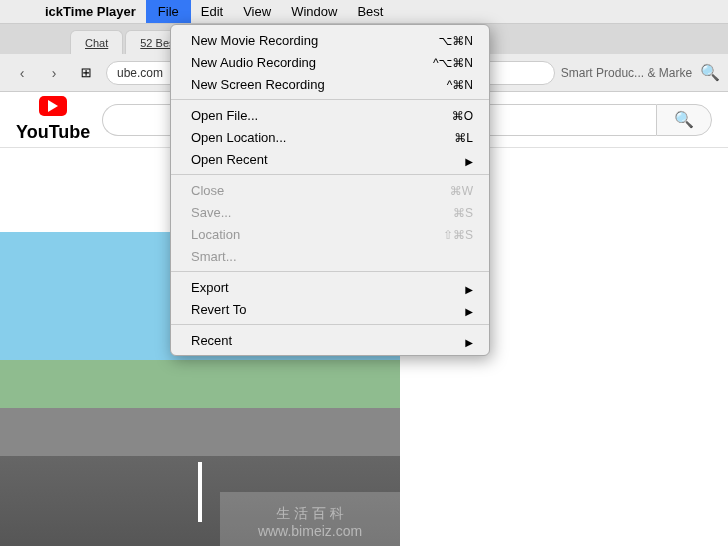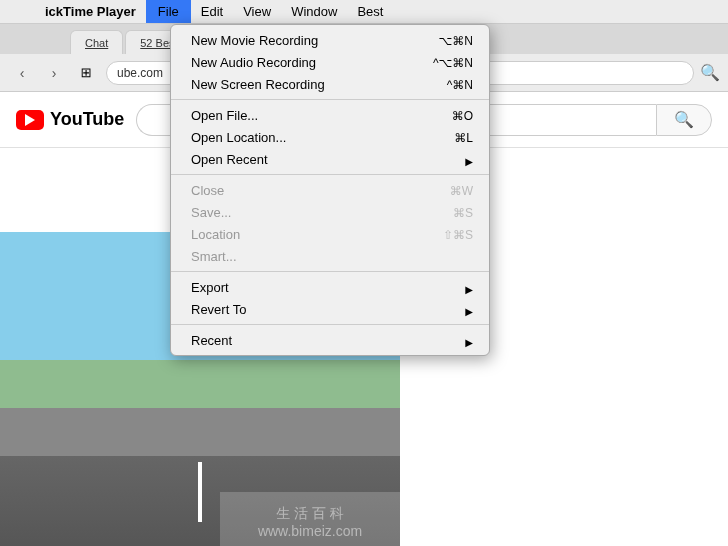--- a/index.html
+++ b/index.html
@@ -108,20 +108,21 @@
       border-bottom: 1px solid #e0e0e0;
       display: flex;
       align-items: center;
       padding: 0 16px;
       gap: 12px;
     }
     .yt-logo-area {
       display: flex;
       align-items: center;
       gap: 6px;
+      flex-direction: column;
     }
     .yt-logo-icon {
       width: 28px; height: 20px;
       background: #ff0000;
       border-radius: 5px;
       display: flex;
       align-items: center;
       justify-content: center;
     }
     .yt-logo-icon::after {
@@ -350,20 +351,21 @@
 <div class="addressbar-row" style="top:54px;">
   <div class="browser-nav">
     <button class="b-nav-btn">‹</button>
     <button class="b-nav-btn">›</button>
     <button class="b-grid-btn">⊞</button>
   </div>
   <div class="address-input">
     <span>ube.com</span>
   </div>
   <div class="search-area">
+    <span>Smart Produc... &amp; Marke</span>
     <span style="font-size:16px;color:#666;">🔍</span>
   </div>
 </div>
 
 <div class="page-content" style="top:92px;">
 
   <div class="yt-header">
     <div class="yt-logo-area">
       <div class="yt-logo-icon"></div>
       <span class="yt-logo-text">YouTube</span>

